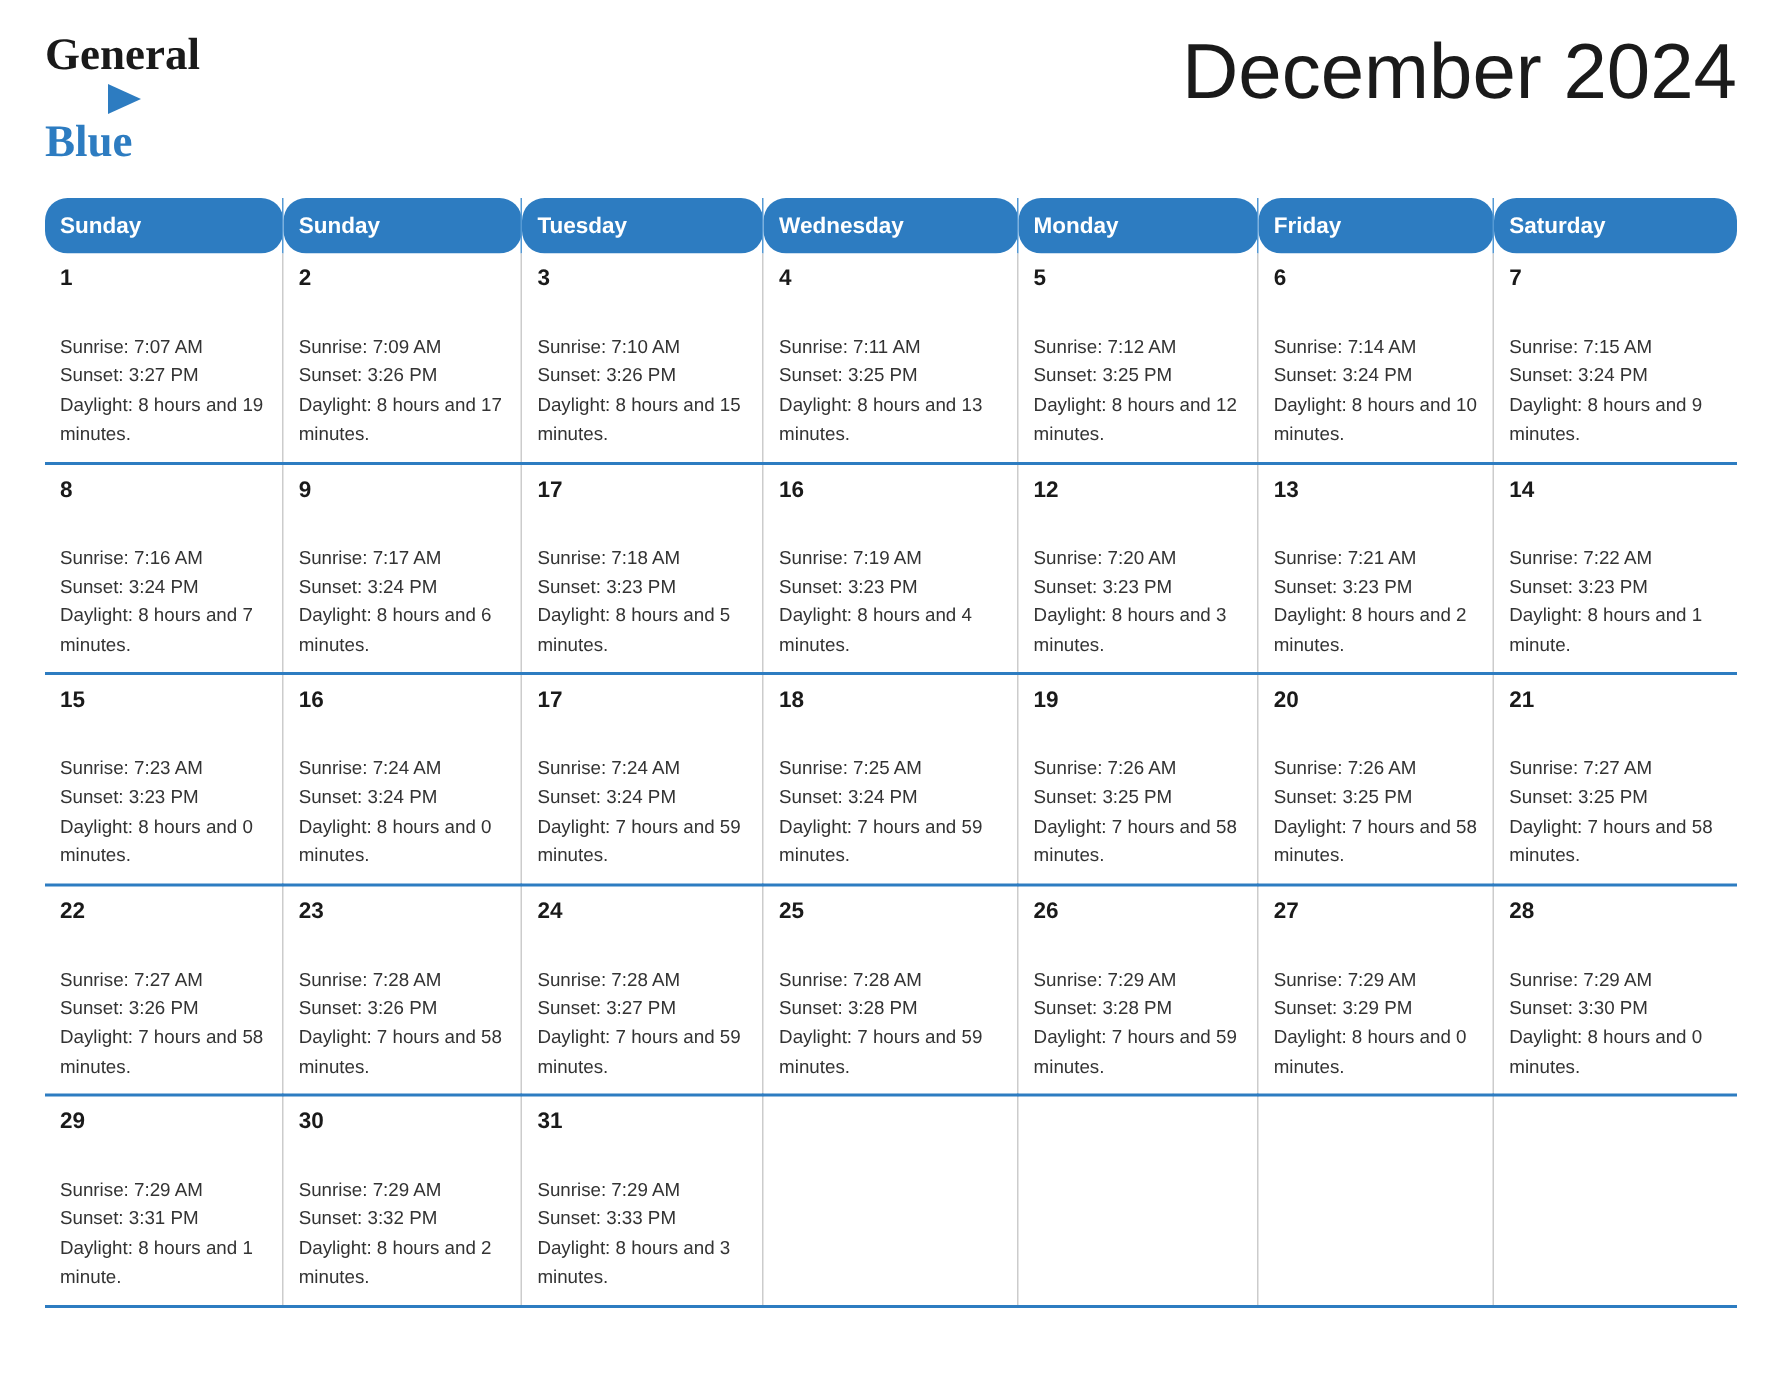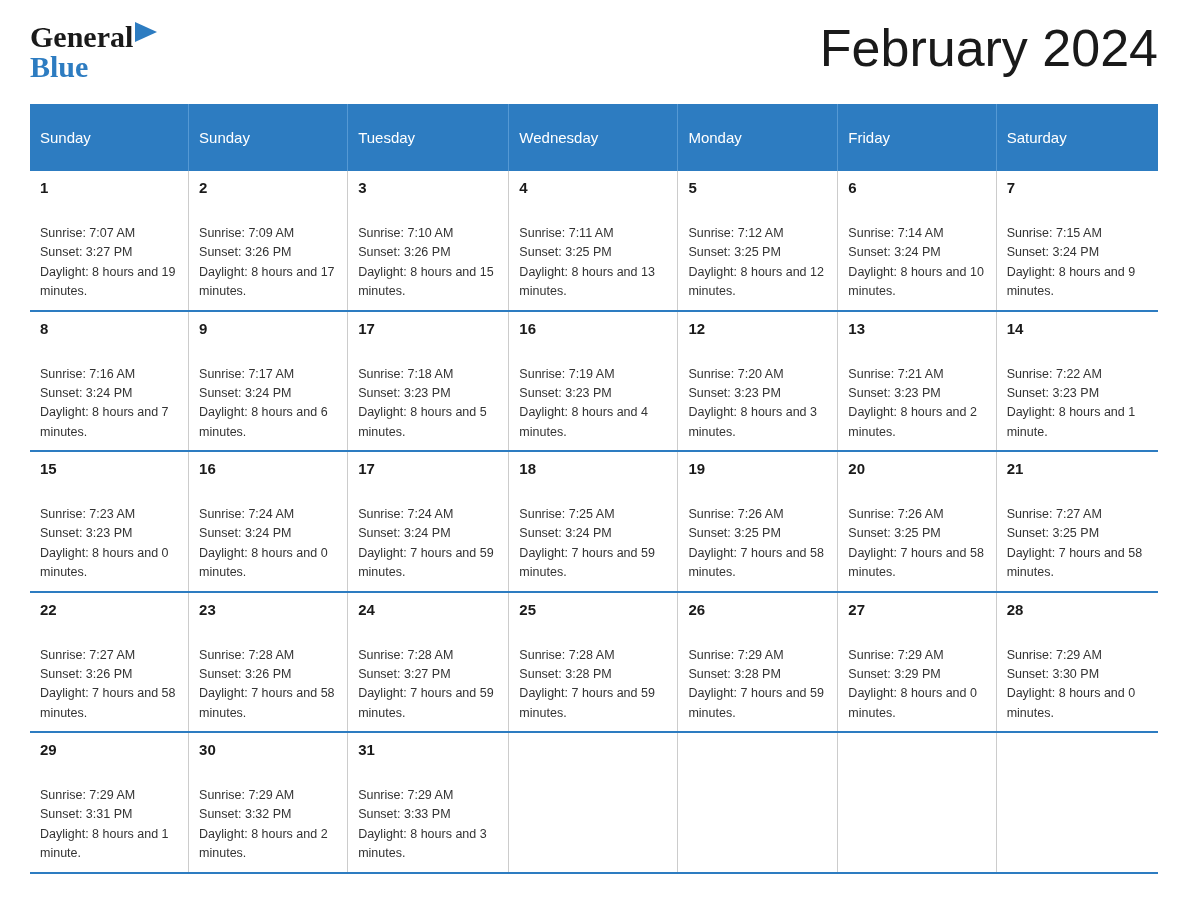--- a/index.html
+++ b/index.html
@@ -39,24 +39,25 @@
     table {
       width: 100%;
       border-collapse: collapse;
     }
     thead tr {
       background-color: #2d7cc1;
     }
     thead th {
       color: #fff;
       font-size: 15px;
-      font-weight: normal;
-      padding: 25px 10px;
+      font-weight: bold;
+      padding: 10px 10px;
       text-align: left;
       border-right: 1px solid #5599d4;
+      border-radius: 15px;
     }
     thead th:last-child { border-right: none; }
     tbody tr {
       border-bottom: 2px solid #2d7cc1;
     }
     tbody td {
       vertical-align: top;
       padding: 8px 10px;
       font-size: 13px;
       color: #222;
@@ -92,30 +93,30 @@
       font-family: Georgia, serif;
       margin-top: -4px;
       text-align: right;
     }
   </style>
 </head>
 <body>
 
 <div class="header">
   <div class="logo">
-    <div style="display:flex;">
+    <div style="display:flex;align-items:center;flex-direction:column;">
       <span class="logo-row1">General</span>
       <svg width="22" height="28" viewBox="0 0 22 28" style="margin-left:2px;margin-right:0px;position:relative;top:-2px;">
         <polygon points="0,4 22,14 0,24" fill="#2d7cc1"></polygon>
       </svg>
     </div>
     <div class="logo-row2">Blue</div>
   </div>
   <div class="title-block">
-    <h1>February 2024</h1>
+    <h1>December 2024</h1>
   </div>
 </div>
 
 <table>
   <thead>
     <tr>
     <th>Sunday</th>
         <th>Sunday</th>
         <th>Tuesday</th>
         <th>Wednesday</th>

